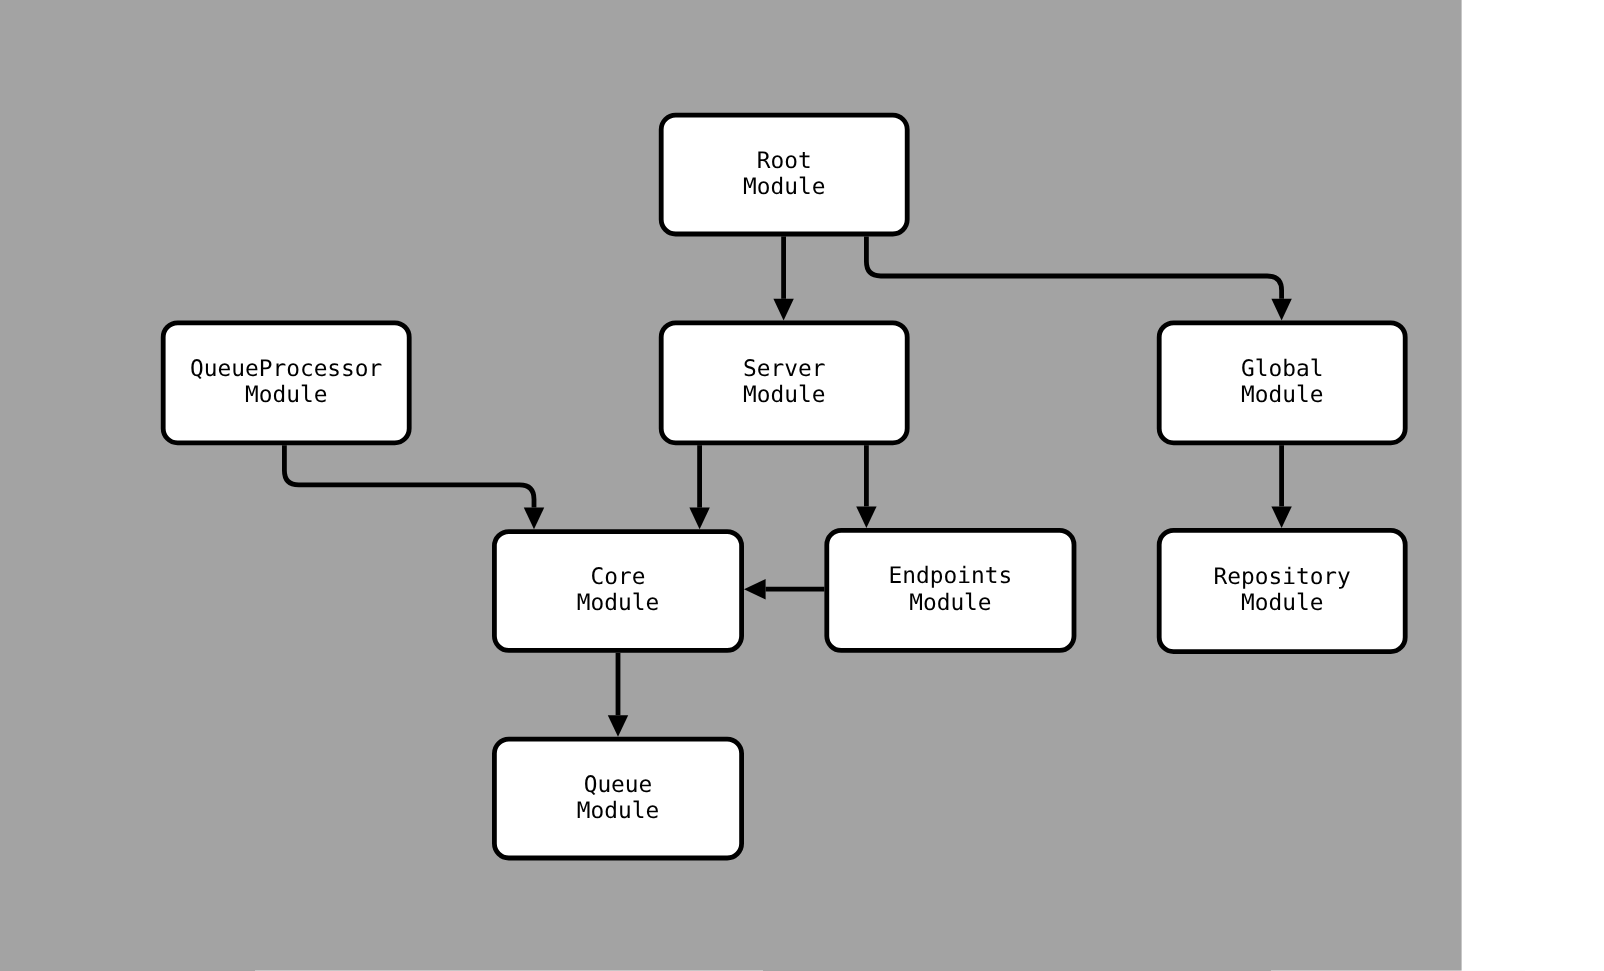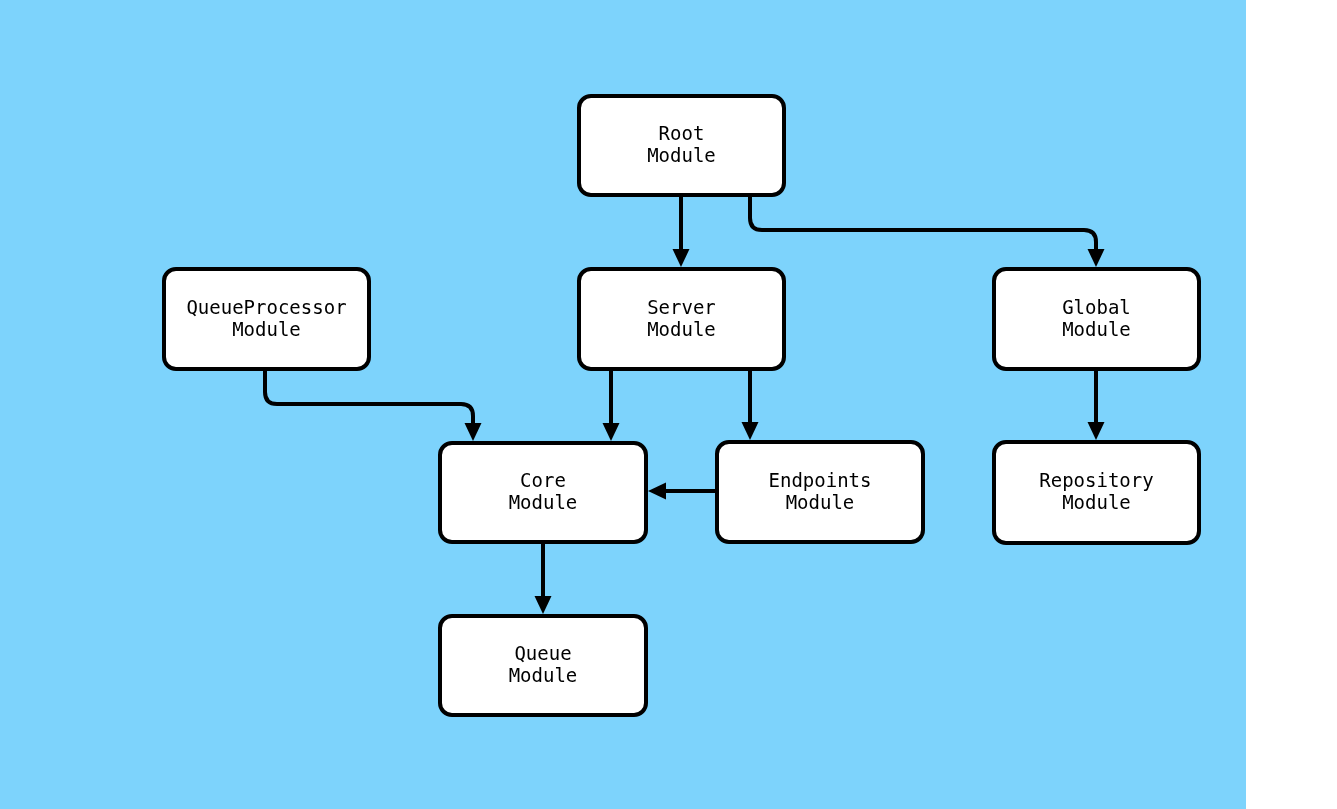--- a/index.html
+++ b/index.html
@@ -11,22 +11,21 @@
   body {
     width: 1337px;
     height: 809px;
     overflow: hidden;
     font-family: "DejaVu Sans Mono", "Liberation Mono", monospace;
   }
   #diagram-root {
     position: relative;
     width: 1218px;
     height: 809px;
-    background: #7dd3fc;
-    padding-left: 28px;
+    background: #a3a3a3;
   }
   svg#diagram-canvas {
     display: block;
     width: 1337px;
     height: 809px;
   }
   .node-shape {
     fill: #ffffff;
     stroke: #000000;
     stroke-width: 4;

